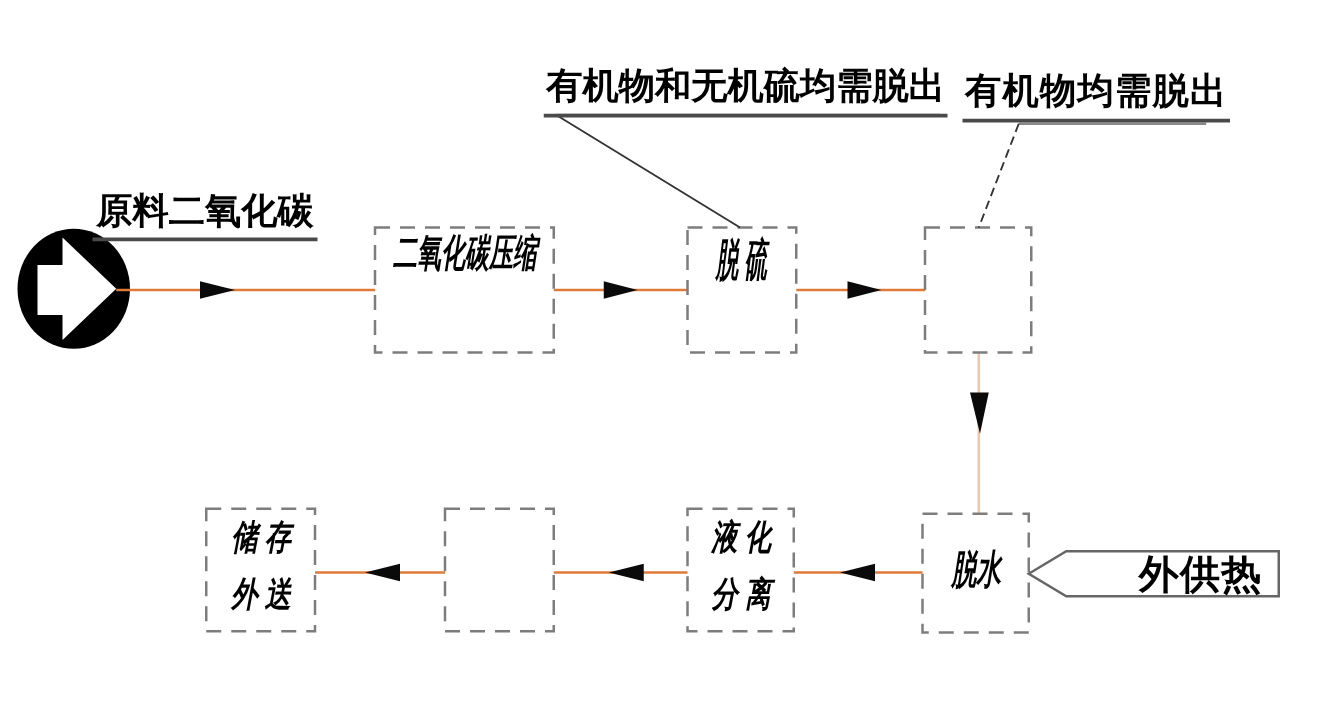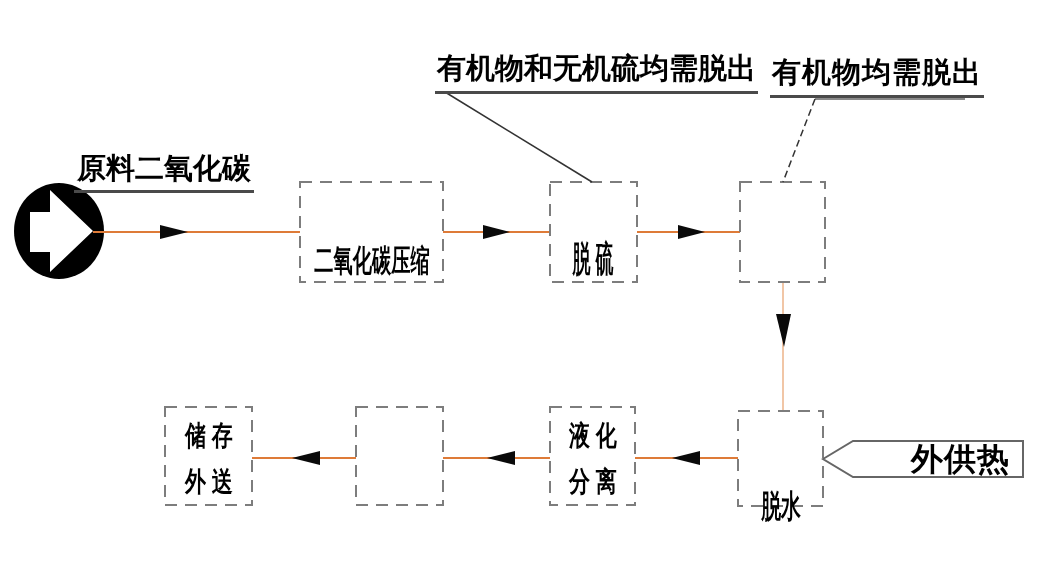--- a/index.html
+++ b/index.html
@@ -19,21 +19,21 @@
   .leader{stroke:#333;stroke-width:1.5;fill:none;}
   .leader.dash{stroke-dasharray:7 4;}
   .banner-shape{fill:#ffffff;stroke:#666;stroke-width:2;}
 
   
   .title{left:74px;top:149px;font-size:29px;letter-spacing:0;border-bottom:3px solid #4a4a4a;padding:0 3px 1px;white-space:nowrap;}
   .ann{font-size:29px;border-bottom:3px solid #4a4a4a;padding:0 2px 2px;white-space:nowrap;}
   .ann1{left:435px;top:49px;}
   .ann2{left:770px;top:53px;letter-spacing:1px;}
 
-  .boxlbl{display:flex;align-items:flex-end;justify-content:center;text-align:center;}
+  .boxlbl{display:flex;align-items:flex-start;justify-content:center;text-align:center;font-style:italic;}
   .narrow2{font-size:36px;transform:scaleX(0.5);white-space:pre;}
   .narrow6{font-size:31px;transform:scaleX(0.62);white-space:nowrap;}
   .narrowW{font-size:32px;transform:scaleX(0.62);white-space:pre;}
   .two{display:flex;flex-direction:column;transform:scaleX(0.75);}
   .bl{display:block;font-size:28px;line-height:46px;white-space:pre;text-align:center;}
 
   .banner-lbl{left:898px;top:441px;width:125px;height:37px;display:flex;align-items:center;justify-content:center;font-size:32px;letter-spacing:1px;white-space:nowrap;}
 </style>
 </head>
 <body>

